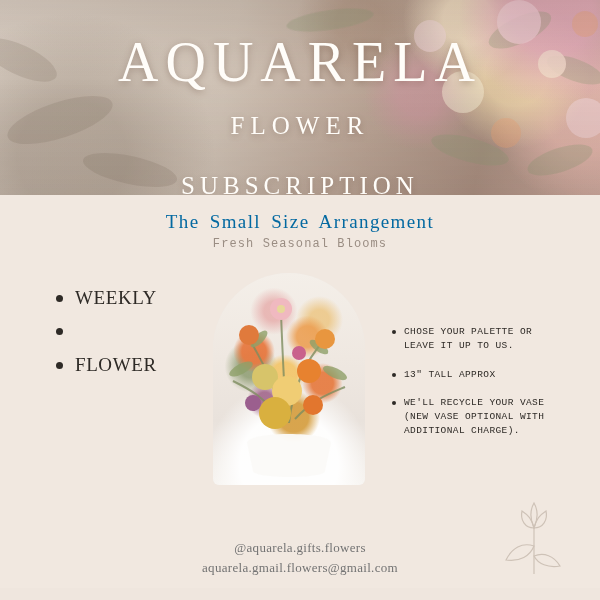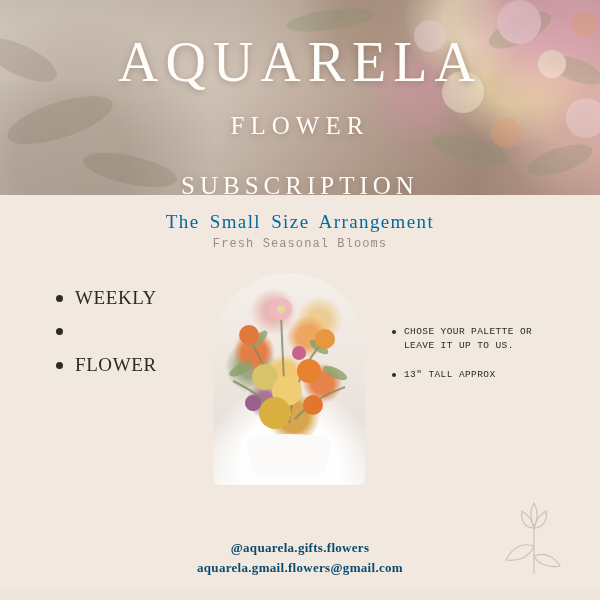--- a/index.html
+++ b/index.html
@@ -216,23 +216,22 @@
   }
 
   
   .footer {
     position: absolute;
     left: 0; right: 0;
     bottom: 22px;
     text-align: center;
     font-family: "Liberation Serif", serif;
     font-size: 13px;
-    color: #0c4a6e;
+    color: #737373;
     line-height: 1.55;
-    font-weight: bold;
   }
   .footer div { letter-spacing: 0.3px; }
 
   .tulip {
     position: absolute;
     right: 28px;
     bottom: 22px;
     width: 78px;
     height: 84px;
     opacity: .6;
@@ -335,20 +334,24 @@
 
     <ul class="features">
       <li class="feature">
         <span class="bullet"></span>
         <span>CHOSE YOUR PALETTE OR LEAVE IT UP TO US.</span>
       </li>
       <li class="feature">
         <span class="bullet"></span>
         <span>13" TALL APPROX</span>
       </li>
+      <li class="feature">
+        <span class="bullet"></span>
+        <span>WE'LL RECYCLE YOUR VASE (NEW VASE OPTIONAL WITH ADDITIONAL CHARGE).</span>
+      </li>
     </ul>
 
     <svg class="tulip" viewBox="0 0 78 84">
       <g fill="none" stroke="#b7a99c" stroke-width="1.2">
         <path d="M40 34 C31 34, 26 26, 28 17 C34 21, 38 25, 40 34 Z"></path>
         <path d="M40 34 C49 34, 54 26, 52 17 C46 21, 42 25, 40 34 Z"></path>
         <path d="M40 34 C36 25, 36 16, 40 9 C44 16, 44 25, 40 34 Z"></path>
         <path d="M40 34 L40 80"></path>
         <path d="M40 52 C28 48, 18 54, 12 66 C26 68, 36 62, 40 52 Z"></path>
         <path d="M40 62 C50 58, 60 62, 66 72 C54 74, 44 70, 40 62 Z"></path>

